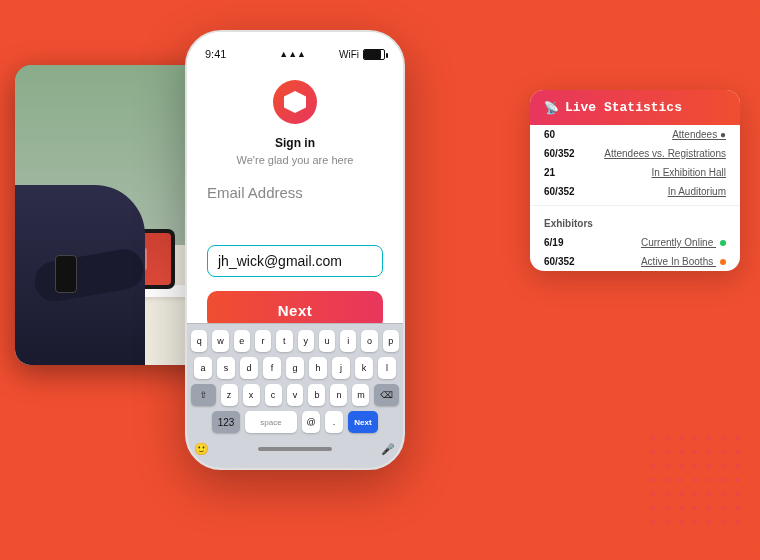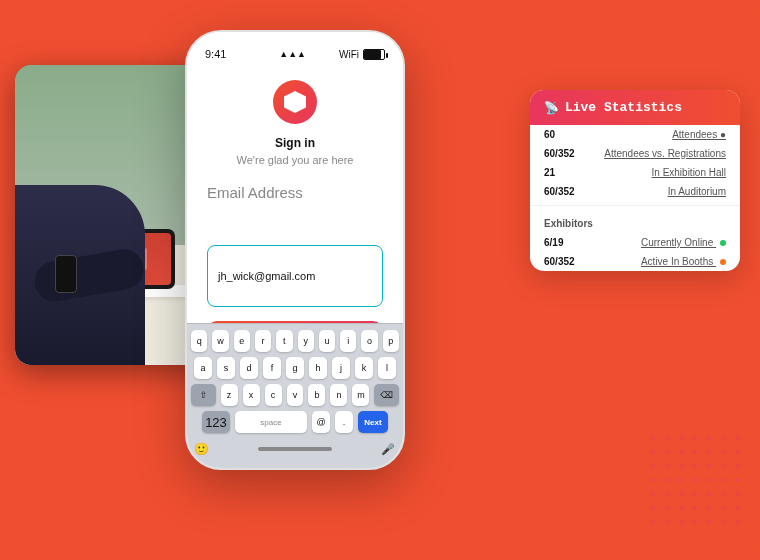--- a/index.html
+++ b/index.html
@@ -118,22 +118,22 @@
     .email-label {
       font-size: 15px;
       color: #888;
       display: block;
       margin-bottom: 2px;
     }
     .email-input-display {
       width: 100%;
       border: 1.5px solid #00b4c8;
       border-radius: 8px;
-      padding: 24px 10px;
-      font-size: 11px;
+      padding: 7px 10px;
+      font-size: 14px;
       color: #111;
       background: white;
       margin-top: 44px;
     }
     .next-btn {
       width: 100%;
       padding: 11px;
       background: linear-gradient(to right, #f04e30, #e8365d);
       border: none;
       border-radius: 10px;
@@ -168,24 +168,24 @@
       color: #111;
       width: 18px;
       height: 22px;
       display: flex;
       align-items: center;
       justify-content: center;
       box-shadow: 0 1px 2px rgba(0,0,0,0.2);
       cursor: pointer;
     }
     .kb-key.wide { width: 26px; }
-    .kb-key.space-key { width: 72px; color: #888; font-size: 8px; }
+    .kb-key.space-key { width: 52px; color: #888; font-size: 8px; }
     .kb-key.blue-key { background: #2563eb; color: white; width: 30px; font-size: 8px; font-weight: 600; }
     .kb-key.gray-key { background: #9ca3af; color: #111; }
-    .kb-key.num-key { width: 28px; font-size: 13px; background: #9ca3af; }
+    .kb-key.num-key { width: 28px; font-size: 10px; background: #9ca3af; }
     .kb-row-bottom {
       display: flex;
       justify-content: center;
       gap: 5px;
       align-items: center;
       margin-top: 2px;
     }
     .kb-emoji { font-size: 12px; width: 22px; height: 22px; display: flex; align-items: center; justify-content: center; }
     .kb-mic { font-size: 11px; width: 22px; height: 22px; display: flex; align-items: center; justify-content: center; }
 

